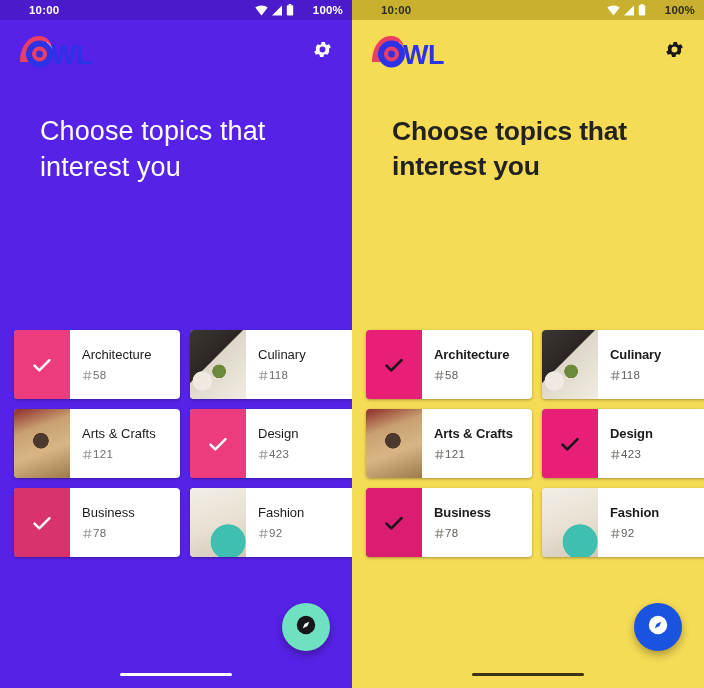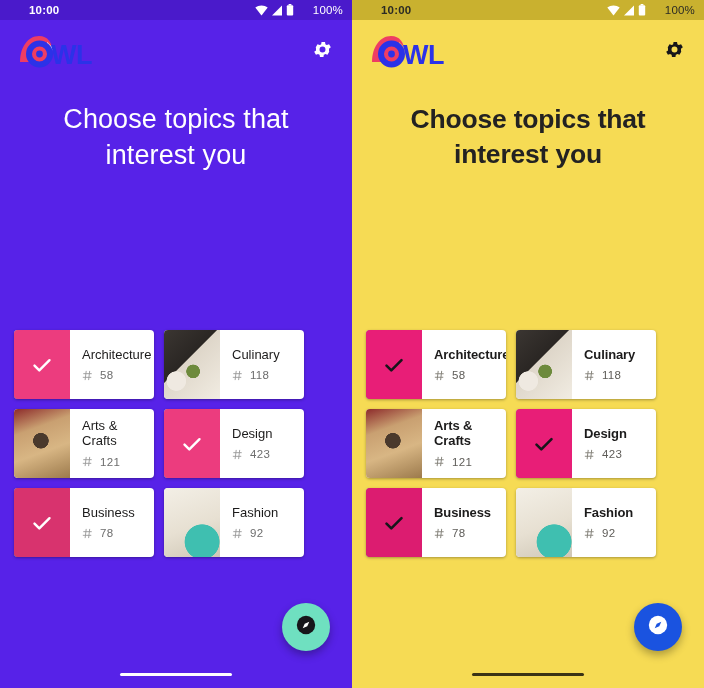--- a/index.html
+++ b/index.html
@@ -10,55 +10,55 @@
 
   .phone { position:relative; width:352px; height:688px; overflow:hidden; }
 
   
   .statusbar {
     height:20px; display:flex; align-items:center; justify-content:space-between;
     padding:0 9px; font-size:11.5px; font-weight:bold; letter-spacing:.2px;
   }
   .sb-left { display:flex; align-items:center;margin-left:20px; }
   .sb-right { display:flex; align-items:center; gap:3px; }
-  .sb-pct { font-size:11.5px; font-weight:normal; margin-left:16px;}
+  .sb-pct { font-size:11.5px; font-weight:bold; margin-left:16px;}
   .ico-wifi, .ico-sig, .ico-bat { display:block; }
 
   
   .appbar { height:62px; display:flex; align-items:center; justify-content:space-between; padding:0 14px 0 14px; }
   .logo { position:relative; width:104px; height:44px;text-align:right; }
   .logo svg { display:block; }
   .gearbtn { width:32px; height:32px; display:flex; align-items:center; justify-content:center; cursor:pointer; }
 
   
-  .title { padding:0 40px; margin-top:20px; text-align:center; }
+  .title { padding:0 40px; margin-top:32px; text-align:left; }
   .title .line { display:block; }
   .p-left .title { font-size:27px; font-weight:400; line-height:1.32; color:#ffffff; letter-spacing:.1px;}
   .p-right .title { font-size:26.5px; font-weight:bold; line-height:1.33; color:#232222; letter-spacing:-.2px;}
 
   
   .grid { position:absolute; left:14px; right:0; top:330px; }
   .row { display:flex; gap:10px; margin-bottom:10px; }
 
   .card {
     position:relative; display:flex; align-items:stretch;
-    width:140px; height:69px; flex:0 0 auto;
+    width:166px; height:69px; flex:0 0 auto;
     background:#ffffff; border-radius:4px;
     box-shadow:0 1px 3px rgba(0,0,0,.32);
     overflow:hidden; cursor:pointer;
   }
   .thumb { position:relative; width:56px; flex:0 0 56px; overflow:hidden; }
   .thumb .art { position:absolute; inset:0; }
   .check { position:absolute; inset:0; display:none; align-items:center; justify-content:center; }
   .card.selected .check { display:flex; }
   .card.selected .thumb .art { filter:none; }
   .meta { flex:1 1 auto; display:flex; flex-direction:column; justify-content:center; padding-left:12px; }
   .cname { font-size:13px; color:#1c1b1b; line-height:1.15; }
   .p-right .cname { font-weight:bold; letter-spacing:-.1px; }
-  .cstat { display:flex; align-items:center; gap:7px; margin-top:7px; }
+  .cstat { display:flex; align-items:center; margin-top:7px; }
   .hashico { display:block; }
   .ccount { font-size:11.5px; color:#6d6d6d; letter-spacing:.3px; }
   .p-right .ccount { color:#5e5c58; }
 
   
   .tint { position:absolute; inset:0; display:none; }
   .card.selected .tint { display:block; }
 
   
   .fab {

